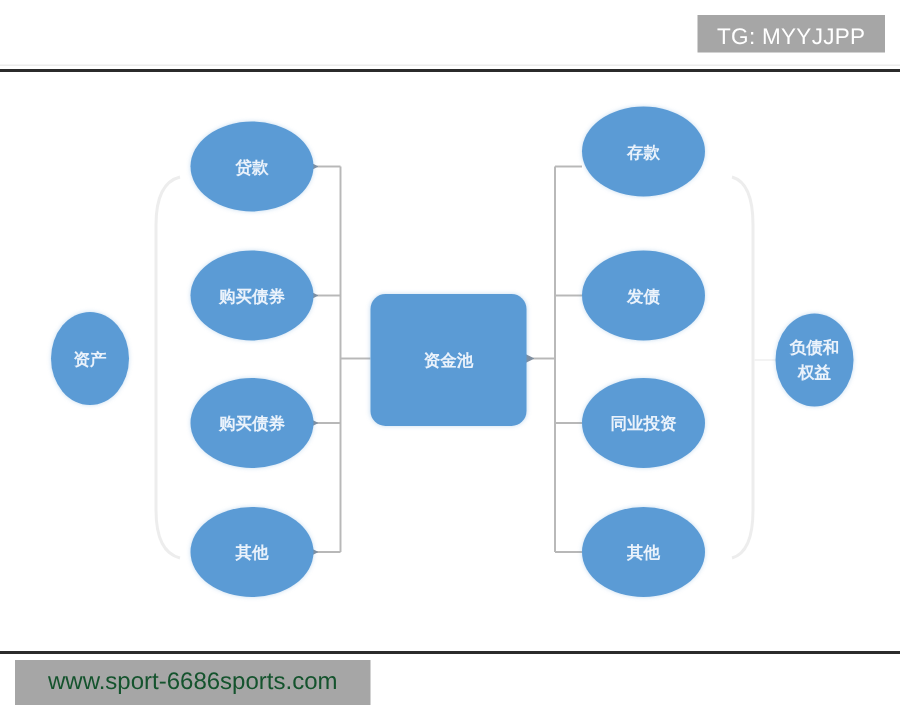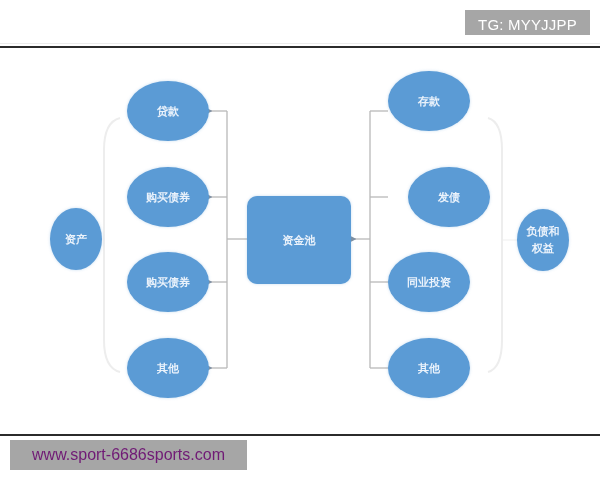--- a/index.html
+++ b/index.html
@@ -52,21 +52,21 @@
       height: 2px;
       background: #2b2b2b;
     }
     .watermark-bottom {
       position: absolute;
       left: 10px;
       top: 440px;
       width: 237px;
       height: 30px;
       background: #a6a6a6;
-      color: #701a75;
+      color: #14532d;
       font-family: "Liberation Sans", sans-serif;
       font-size: 16px;
       line-height: 30px;
       text-align: center;
     }
     svg.diagram {
       position: absolute;
       left: 0;
       top: 0;
       width: 600px;
@@ -135,21 +135,21 @@
   <line x1="370" y1="111" x2="370" y2="368" stroke="#b8b8b8" stroke-width="1.3"></line>
   <line x1="370" y1="111" x2="388" y2="111" stroke="#b8b8b8" stroke-width="1.3"></line>
   <line x1="370" y1="197" x2="388" y2="197" stroke="#b8b8b8" stroke-width="1.3"></line>
   <line x1="370" y1="282" x2="388" y2="282" stroke="#b8b8b8" stroke-width="1.3"></line>
   <line x1="370" y1="368" x2="388" y2="368" stroke="#b8b8b8" stroke-width="1.3"></line>
   <line x1="370" y1="239" x2="355" y2="239" stroke="#b8b8b8" stroke-width="1.3" marker-end="url(#arrowL)"></line>
 
   <line x1="503" y1="240" x2="517" y2="240" stroke="#efefef" stroke-width="1"></line>
 </svg>
 
-<div class="node circle" style="left:50px; top:208px;">
+<div class="node circle" style="left:34px; top:208px;">
   <span>资产</span>
 </div>
 
 <div class="node ellipse" style="left:127px; top:81px;">
   <span>贷款</span>
 </div>
 <div class="node ellipse" style="left:127px; top:167px;">
   <span>购买债券</span>
 </div>
 <div class="node ellipse" style="left:127px; top:252px;">
@@ -159,21 +159,21 @@
   <span>其他</span>
 </div>
 
 <div class="node pool" style="left:247px; top:196px;">
   <span>资金池</span>
 </div>
 
 <div class="node ellipse" style="left:388px; top:71px;">
   <span>存款</span>
 </div>
-<div class="node ellipse" style="left:408px; top:167px;">
+<div class="node ellipse" style="left:388px; top:167px;">
   <span>发债</span>
 </div>
 <div class="node ellipse" style="left:388px; top:252px;">
   <span>同业投资</span>
 </div>
 <div class="node ellipse" style="left:388px; top:338px;">
   <span>其他</span>
 </div>
 
 <div class="node circle" style="left:517px; top:209px;">

